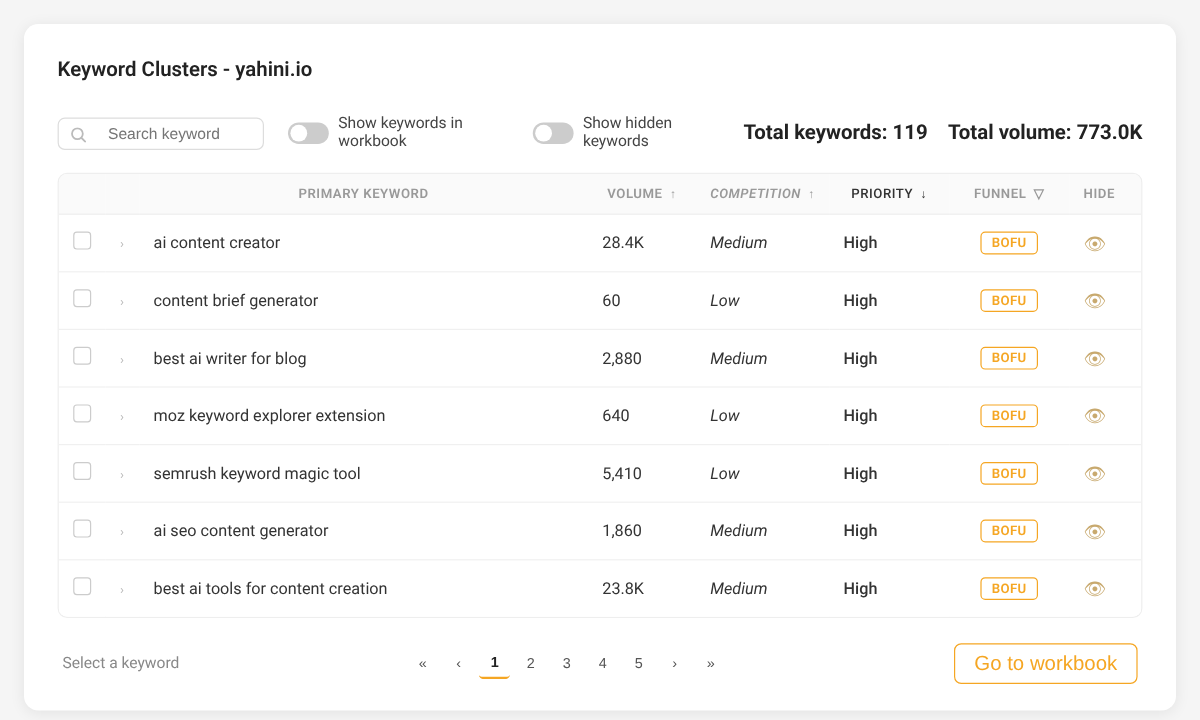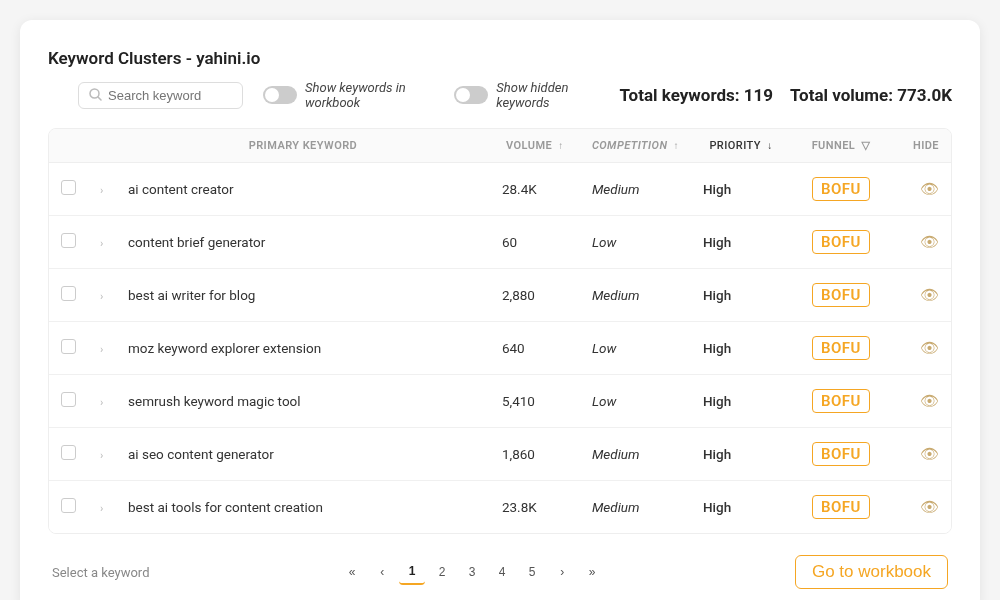--- a/index.html
+++ b/index.html
@@ -16,55 +16,53 @@
       background: #fff;
       border-radius: 12px;
       box-shadow: 0 2px 12px rgba(0,0,0,0.08);
       width: 960px;
       padding: 28px 28px 20px;
     }
     .page-title {
       font-size: 17px;
       font-weight: 600;
       color: #222;
-      margin-bottom: 12px;
+      margin-bottom: 28px;
     }
     .toolbar {
       display: flex;
       align-items: center;
       gap: 20px;
       margin-bottom: 18px;
     }
     .search-box {
       display: flex;
-      align-items: flex-start;
+      align-items: flex-end;
       border: 1px solid #ddd;
       border-radius: 6px;
       padding: 5px 10px;
-      gap: 6px;
+      gap: 18px;
       background: #fff;
       width: 190px;
-      margin-left: 30px;
     }
     .search-box input {
       border: none;
       outline: none;
       font-size: 13px;
       color: #666;
       background: transparent;
       width: 100%;
     }
     .search-icon-svg { color: #bbb; flex-shrink: 0; }
     .toggle-group {
       display: flex;
       align-items: center;
       gap: 8px;
       font-size: 13px;
       color: #444;
-      font-style: italic;
     }
     .toggle {
       width: 34px;
       height: 18px;
       background: #ccc;
       border-radius: 9px;
       position: relative;
       cursor: pointer;
       flex-shrink: 0;
     }
@@ -122,39 +120,39 @@
       color: #333;
       font-size: 13.5px;
     }
     .col-check { width: 36px; text-align: center; }
     .col-expand { width: 28px; }
     .col-keyword { min-width: 220px; }
     .col-volume { width: 90px; }
     .col-competition { width: 110px; font-style: italic; }
     .col-priority { width: 100px; font-weight: 500; }
     .col-funnel { width: 100px; text-align: center; }
-    .col-hide { width: 60px; text-align: right; }
+    .col-hide { width: 60px; text-align: left; }
     .checkbox {
       width: 15px;
       height: 15px;
       border: 1.5px solid #ccc;
       border-radius: 3px;
       display: inline-block;
       cursor: pointer;
     }
     .expand-arrow {
       color: #bbb;
       font-size: 11px;
       cursor: pointer;
     }
     .bofu-badge {
       display: inline-block;
       border: 1.5px solid #f5a623;
       color: #f5a623;
-      font-size: 15px;
+      font-size: 11px;
       font-weight: 600;
       padding: 2px 8px;
       border-radius: 4px;
       letter-spacing: 0.03em;
     }
     .eye-icon {
       color: #c8a96e;
       font-size: 15px;
       cursor: pointer;
     }

